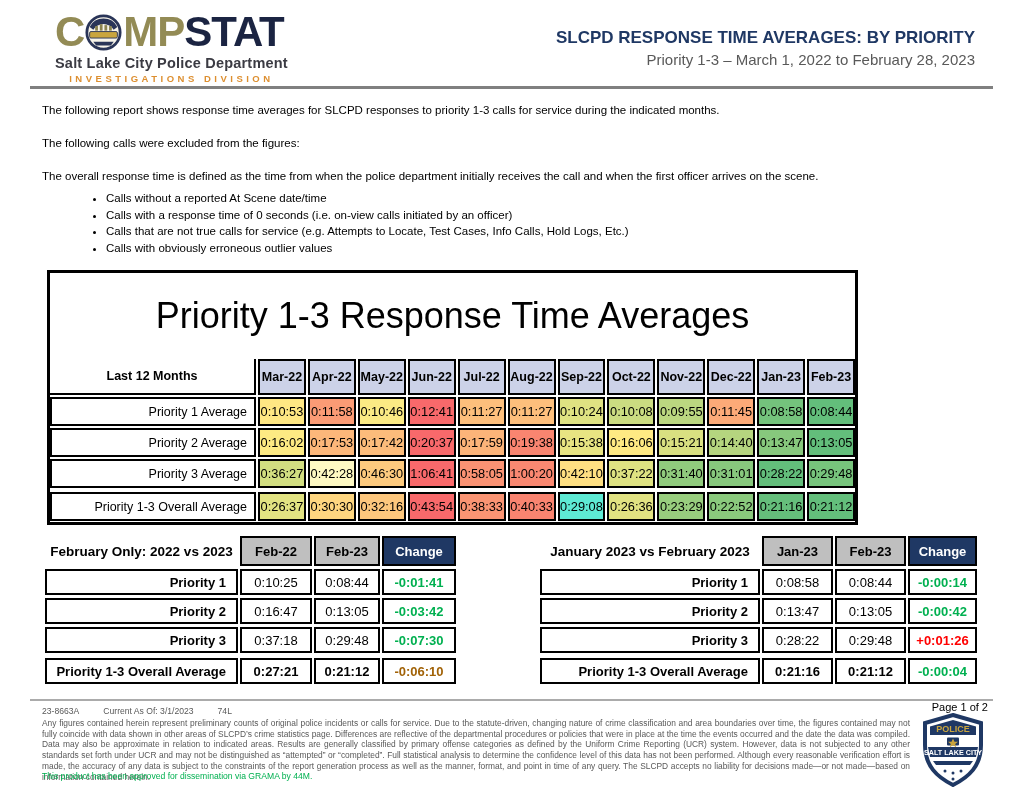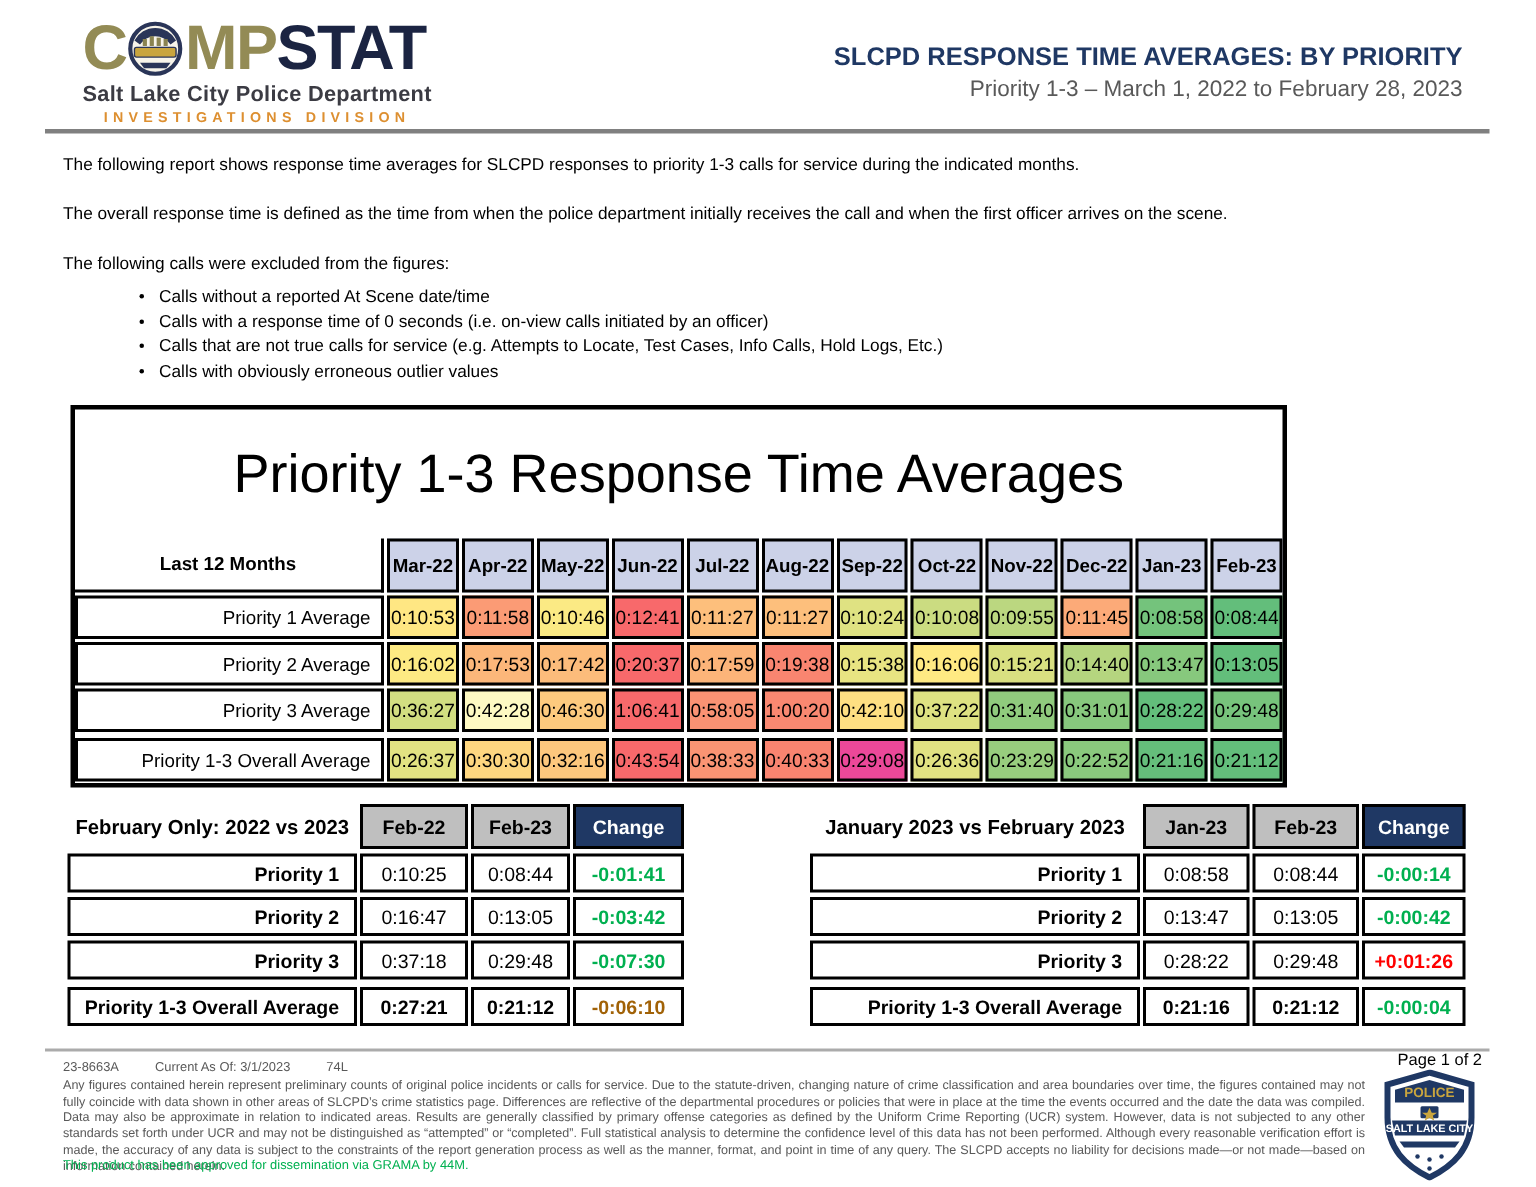--- a/index.html
+++ b/index.html
@@ -92,22 +92,22 @@
 
   <div class="hdr-right">
     <div class="hdr-title">SLCPD RESPONSE TIME AVERAGES: BY PRIORITY</div>
     <div class="hdr-subtitle">Priority 1-3 – March 1, 2022 to February 28, 2023</div>
   </div>
 
   <div class="rule-top"></div>
 
   <div class="intro">
     <p>The following report shows response time averages for SLCPD responses to priority 1-3 calls for service during the indicated months.</p>
+    <p>The following calls were excluded from the figures:</p>
     <p>The overall response time is defined as the time from when the police department initially receives the call and when the first officer arrives on the scene.</p>
-    <p>The following calls were excluded from the figures:</p>
     <ul>
       <li>Calls without a reported At Scene date/time</li>
       <li>Calls with a response time of 0 seconds (i.e. on-view calls initiated by an officer)</li>
       <li>Calls that are not true calls for service (e.g. Attempts to Locate, Test Cases, Info Calls, Hold Logs, Etc.)</li>
       <li>Calls with obviously erroneous outlier values</li>
     </ul>
   </div>
 
   <div class="main-table">
     <div class="mt-title">Priority 1-3 Response Time Averages</div>
@@ -177,21 +177,21 @@
     </div>
 
     <div class="mgrid overall">
       <div class="mcell mlabel">Priority 1-3 Overall Average</div>
       <div class="mcell mval" style="background-color: rgb(226, 227, 130);">0:26:37</div>
       <div class="mcell mval" style="background-color: rgb(254, 214, 128);">0:30:30</div>
       <div class="mcell mval" style="background-color: rgb(253, 199, 125);">0:32:16</div>
       <div class="mcell mval" style="background-color: rgb(248, 105, 107);">0:43:54</div>
       <div class="mcell mval" style="background-color: rgb(250, 148, 115);">0:38:33</div>
       <div class="mcell mval" style="background-color: rgb(249, 132, 112);">0:40:33</div>
-      <div class="mcell mval" style="background-color: #ec4899;">0:29:08</div>
+      <div class="mcell mval" style="background-color: #5eead4;">0:29:08</div>
       <div class="mcell mval" style="background-color: rgb(225, 226, 130);">0:26:36</div>
       <div class="mcell mval" style="background-color: rgb(152, 205, 126);">0:23:29</div>
       <div class="mcell mval" style="background-color: rgb(138, 201, 125);">0:22:52</div>
       <div class="mcell mval" style="background-color: rgb(101, 190, 123);">0:21:16</div>
       <div class="mcell mval" style="background-color: rgb(99, 190, 123);">0:21:12</div>
     </div>
   </div>
 
   <div class="cmp cmp-left">
     <div class="cgrid chead">

